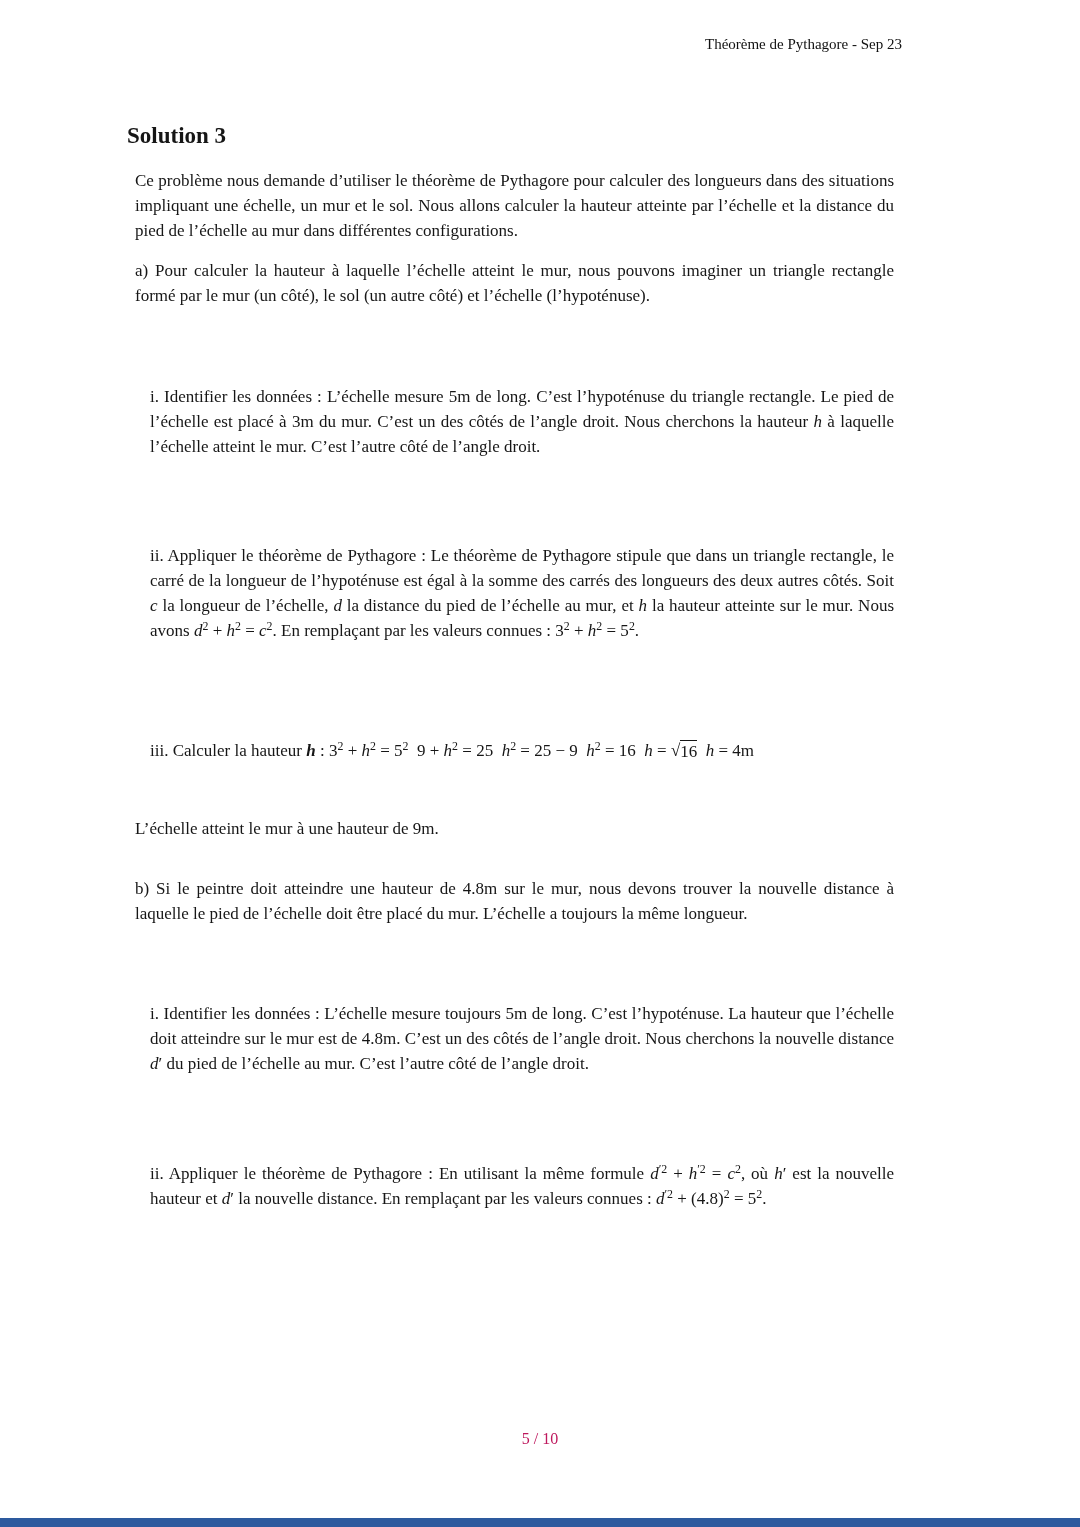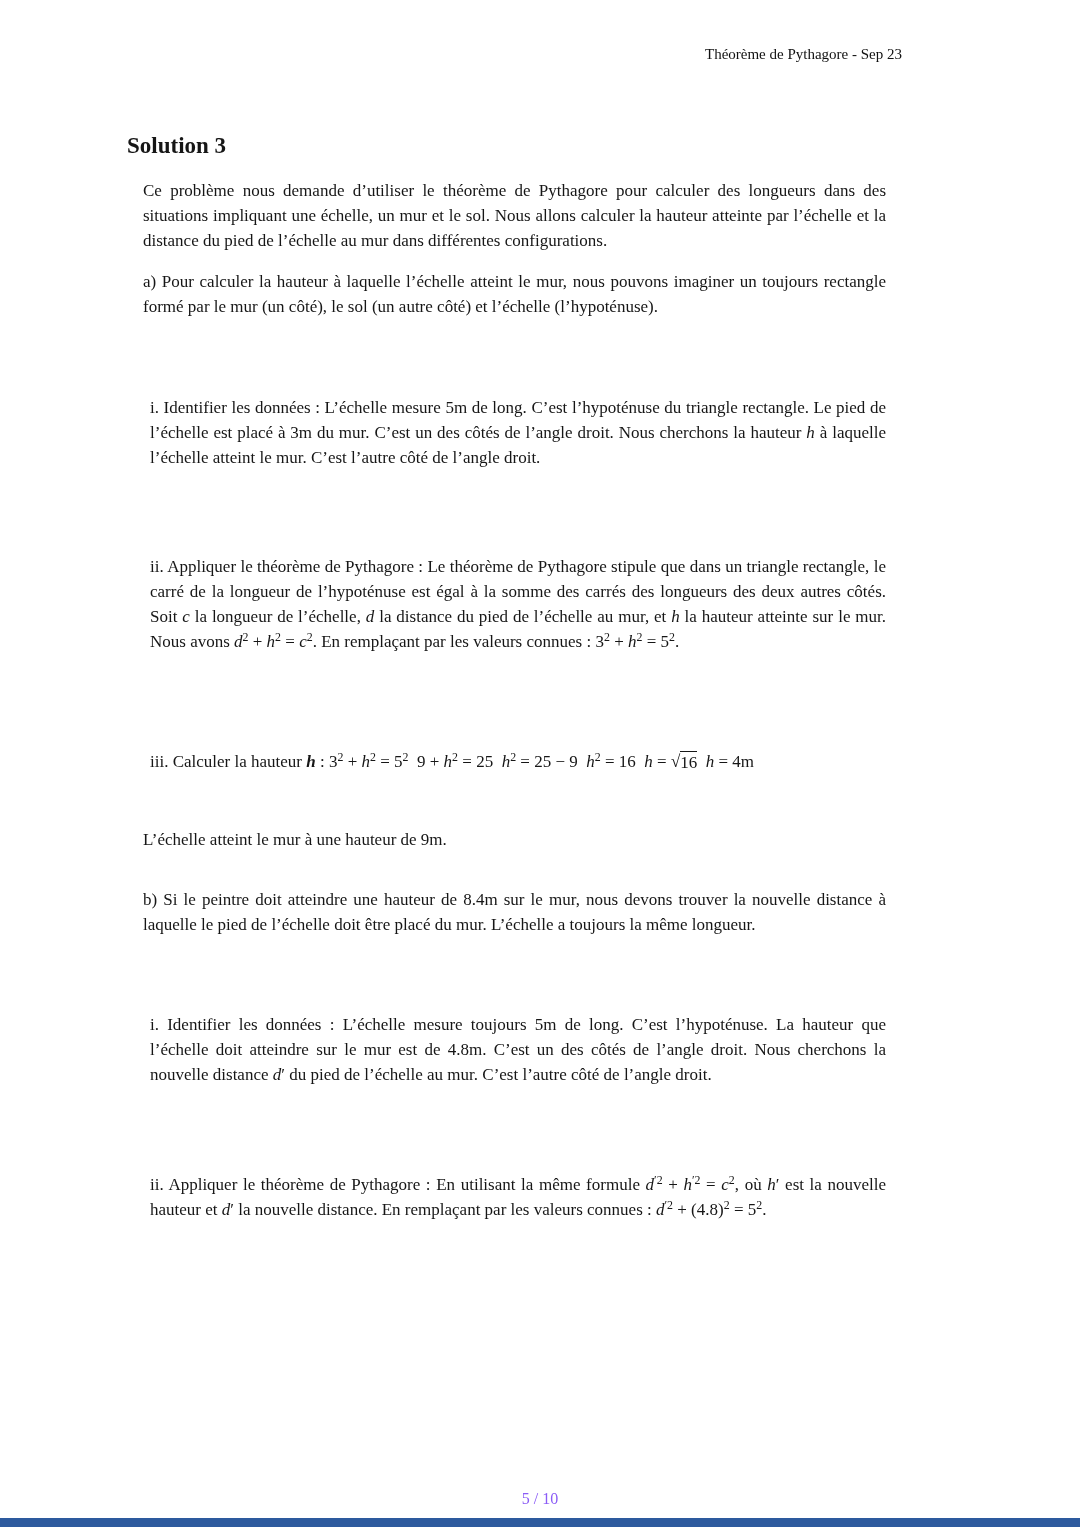--- a/index.html
+++ b/index.html
@@ -13,39 +13,39 @@
     position: relative;
     overflow: hidden;
     font-family: "Liberation Serif", "DejaVu Serif", serif;
     color: #161616;
   }
   .page {
     position: relative;
     width: 1029px;
     height: 1527px;
     box-sizing: border-box;
-    padding: 44px 127px 0 127px;
+    padding: 34px 127px 0 127px;
   }
   .page-header {
     text-align: right;
     font-size: 15px;
     line-height: 20px;
     color: #111111;
   }
   h1.doc-title {
     font-size: 23px;
     line-height: 28px;
     font-weight: bold;
     margin: 68px 0 0 0;
   }
   .para, .item {
     font-size: 17px;
     line-height: 25px;
     text-align: justify;
-    margin: 16px;
+    margin: 8px;
   }
   .item {
     margin-left: 23px;
   }
   .m0 { margin-top: 18px; }
   .m1 { margin-top: 15px; }
   .m2 { margin-top: 76px; }
   .m3 { margin-top: 84px; }
   .m4 { margin-top: 95px; }
   .m5 { margin-top: 53px; }
@@ -62,25 +62,25 @@
     top: -0.5em;
     line-height: 0;
   }
   .run-rad {
     border-top: 1.2px solid #161616;
     padding-top: 0.5px;
   }
   .page-footer {
     position: absolute;
     left: 0;
-    top: 1490px;
+    top: 1430px;
     width: 1080px;
     text-align: center;
     font-size: 16px;
-    color: #8b5cf6;
+    color: #be185d;
   }
   .bottom-bar {
     position: absolute;
     left: 0;
     bottom: 0;
     width: 1080px;
     height: 9px;
   }
 </style>
 </head>
@@ -88,28 +88,28 @@
 
 <div class="page">
 
   <div class="page-header">
     <span>Théorème de Pythagore - Sep 23</span>
   </div>
 
   <h1 class="doc-title">Solution 3</h1>
 
   <p class="para m0"><span class="run-n">Ce problème nous demande d’utiliser le théorème de Pythagore pour calculer des longueurs dans des situations impliquant une échelle, un mur et le sol. Nous allons calculer la hauteur atteinte par l’échelle et la distance du pied de l’échelle au mur dans différentes configurations.</span></p>
-  <p class="para m1"><span class="run-n">a) Pour calculer la hauteur à laquelle l’échelle atteint le mur, nous pouvons imaginer un toujours rectangle formé par le mur (un côté), le sol (un autre côté) et l’échelle (l’hypoténuse).</span></p>
+  <p class="para m1"><span class="run-n">a) Pour calculer la hauteur à laquelle l’échelle atteint le mur, nous pouvons imaginer un triangle rectangle formé par le mur (un côté), le sol (un autre côté) et l’échelle (l’hypoténuse).</span></p>
 
   <p class="item m2"><span class="run-n">i. </span><span class="run-b">Identifier les données : </span><span class="run-n">L’échelle mesure 5m de long. C’est l’hypoténuse du triangle rectangle. Le pied de l’échelle est placé à 3m du mur. C’est un des côtés de l’angle droit. Nous cherchons la hauteur </span><span class="run-i">h</span><span class="run-n"> à laquelle l’échelle atteint le mur. C’est l’autre côté de l’angle droit.</span></p>
   <p class="item m3"><span class="run-n">ii. </span><span class="run-b">Appliquer le théorème de Pythagore : </span><span class="run-n">Le théorème de Pythagore stipule que dans un triangle rectangle, le carré de la longueur de l’hypoténuse est égal à la somme des carrés des longueurs des deux autres côtés. Soit </span><span class="run-i">c</span><span class="run-n"> la longueur de l’échelle, </span><span class="run-i">d</span><span class="run-n"> la distance du pied de l’échelle au mur, et </span><span class="run-i">h</span><span class="run-n"> la hauteur atteinte sur le mur. Nous avons </span><span class="run-i">d</span><span class="run-sup">2</span><span class="run-n"> + </span><span class="run-i">h</span><span class="run-sup">2</span><span class="run-n"> = </span><span class="run-i">c</span><span class="run-sup">2</span><span class="run-n">. En remplaçant par les valeurs connues : 3</span><span class="run-sup">2</span><span class="run-n"> + </span><span class="run-i">h</span><span class="run-sup">2</span><span class="run-n"> = 5</span><span class="run-sup">2</span><span class="run-n">.</span></p>
   <p class="item m4"><span class="run-n">iii. </span><span class="run-b">Calculer la hauteur </span><span class="run-bi">h</span><span class="run-b"> : </span><span class="run-n">3</span><span class="run-sup">2</span><span class="run-n"> + </span><span class="run-i">h</span><span class="run-sup">2</span><span class="run-n"> = 5</span><span class="run-sup">2</span><span class="run-n"> </span><span class="run-n">9 + </span><span class="run-i">h</span><span class="run-sup">2</span><span class="run-n"> = 25</span><span class="run-n"> </span><span class="run-i">h</span><span class="run-sup">2</span><span class="run-n"> = 25 − 9</span><span class="run-n"> </span><span class="run-i">h</span><span class="run-sup">2</span><span class="run-n"> = 16</span><span class="run-n"> </span><span class="run-i">h</span><span class="run-n"> = √</span><span class="run-rad">16</span><span class="run-n"> </span><span class="run-i">h</span><span class="run-n"> = 4m</span></p>
 
   <p class="para m5"><span class="run-n">L’échelle atteint le mur à une hauteur de 9m.</span></p>
-  <p class="para m6"><span class="run-n">b) Si le peintre doit atteindre une hauteur de 8.4m sur le mur, nous devons trouver la nouvelle distance à laquelle le pied de l’échelle doit être placé du mur. L’échelle a toujours la même longueur.</span></p>
+  <p class="para m6"><span class="run-n">b) Si le peintre doit atteindre une hauteur de 4.8m sur le mur, nous devons trouver la nouvelle distance à laquelle le pied de l’échelle doit être placé du mur. L’échelle a toujours la même longueur.</span></p>
 
   <p class="item m7"><span class="run-n">i. </span><span class="run-b">Identifier les données : </span><span class="run-n">L’échelle mesure toujours 5m de long. C’est l’hypoténuse. La hauteur que l’échelle doit atteindre sur le mur est de 4.8m. C’est un des côtés de l’angle droit. Nous cherchons la nouvelle distance </span><span class="run-i">d</span><span class="run-n">′</span><span class="run-n"> du pied de l’échelle au mur. C’est l’autre côté de l’angle droit.</span></p>
   <p class="item m8"><span class="run-n">ii. </span><span class="run-b">Appliquer le théorème de Pythagore : </span><span class="run-n">En utilisant la même formule </span><span class="run-i">d</span><span class="run-sup">′2</span><span class="run-n"> + </span><span class="run-i">h</span><span class="run-sup">′2</span><span class="run-n"> = </span><span class="run-i">c</span><span class="run-sup">2</span><span class="run-n">, où </span><span class="run-i">h</span><span class="run-n">′</span><span class="run-n"> est la nouvelle hauteur et </span><span class="run-i">d</span><span class="run-n">′</span><span class="run-n"> la nouvelle distance. En remplaçant par les valeurs connues : </span><span class="run-i">d</span><span class="run-sup">′2</span><span class="run-n"> + (4.8)</span><span class="run-sup">2</span><span class="run-n"> = 5</span><span class="run-sup">2</span><span class="run-n">.</span></p>
 
   <div class="page-footer">
     <span>5 / 10</span>
   </div>
 
   <div class="bottom-bar" style="background: rgb(45, 90, 158);"></div>
 </div>

